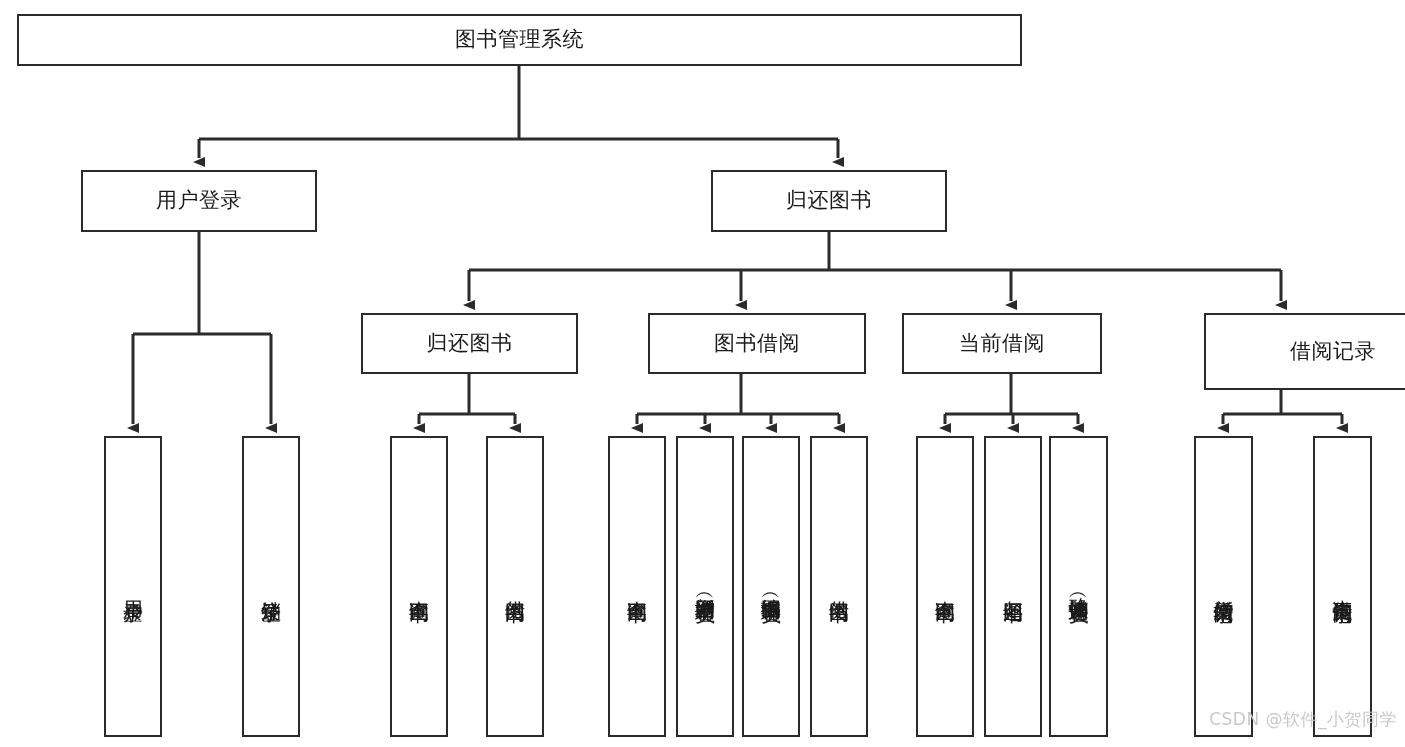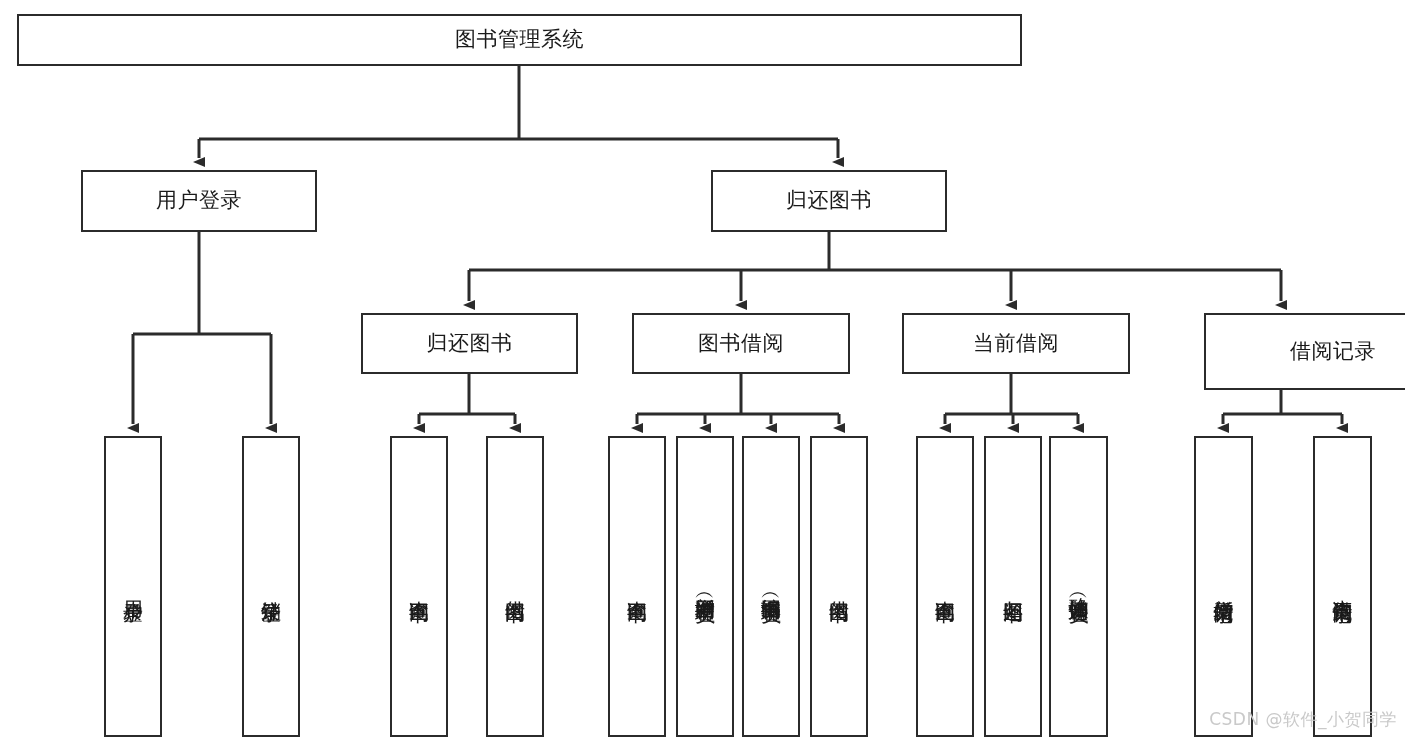--- a/index.html
+++ b/index.html
@@ -128,24 +128,24 @@
   <div class="node horiz" style="left:81px; top:170px; width:236px; height:62px;">
     <span>用户登录</span>
   </div>
   <div class="node horiz" style="left:711px; top:170px; width:236px; height:62px;">
     <span>归还图书</span>
   </div>
 
   <div class="node horiz" style="left:361px; top:313px; width:217px; height:61px;">
     <span>归还图书</span>
   </div>
-  <div class="node horiz" style="left:632px; top:313px; width:218px; height:61px;">
+  <div class="node horiz" style="left:648px; top:313px; width:218px; height:61px;">
     <span>图书借阅</span>
   </div>
-  <div class="node horiz" style="left:902px; top:313px; width:228px; height:61px;">
+  <div class="node horiz" style="left:902px; top:313px; width:200px; height:61px;">
     <span>当前借阅</span>
   </div>
   <div class="node horiz" style="left:1204px; top:313px; width:218px; height:77px;padding-left:40px;">
     <span>借阅记录</span>
   </div>
 
   <div class="node leaf" style="left:104px; top:436px; width:58px; height:301px;">
     <span class="vtext">用户登录</span>
   </div>
   <div class="node leaf" style="left:242px; top:436px; width:58px; height:301px;">

